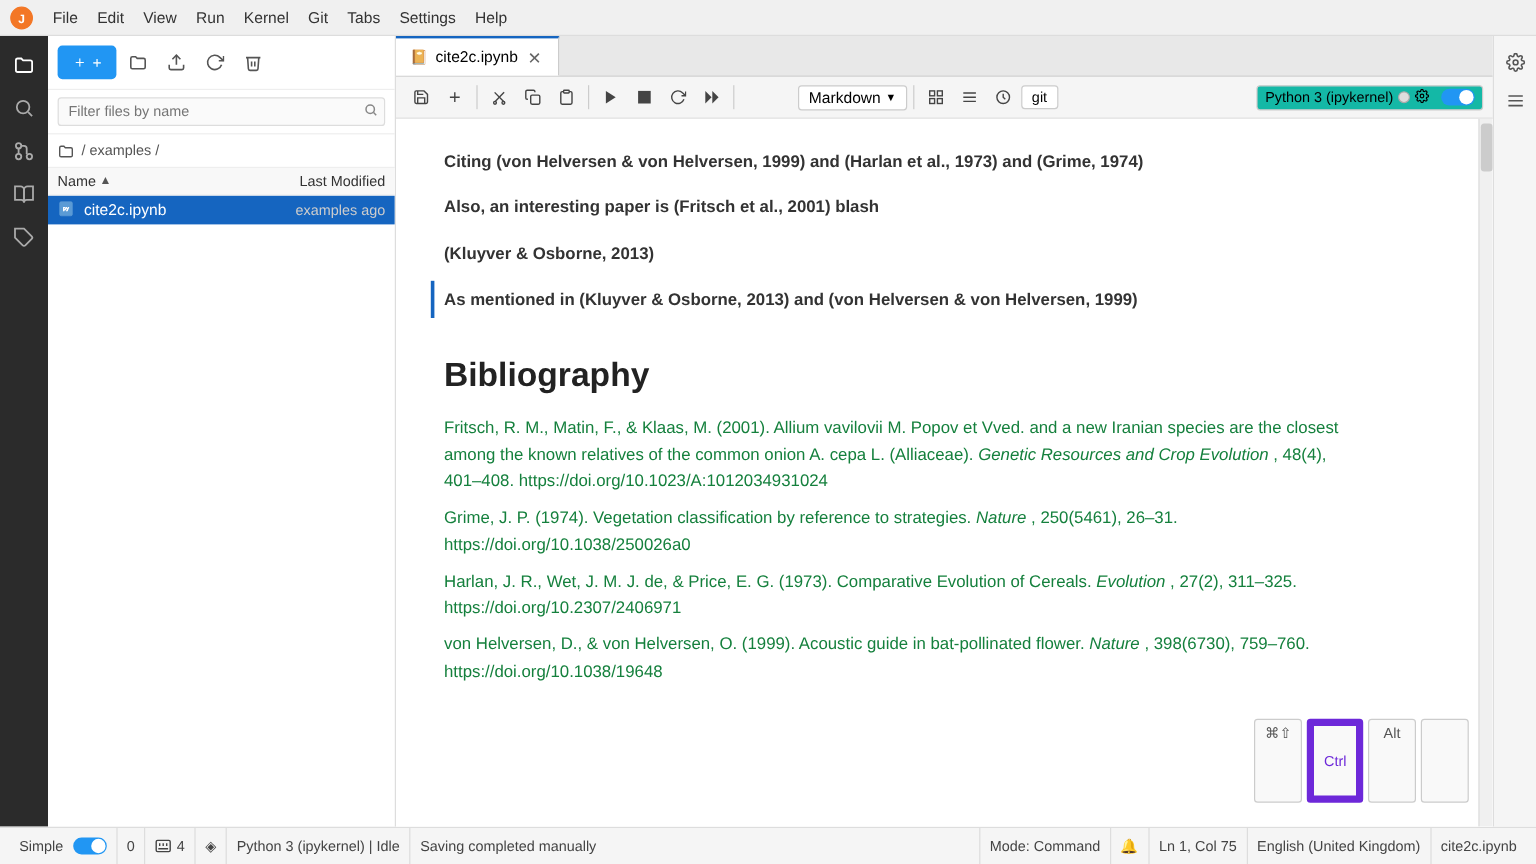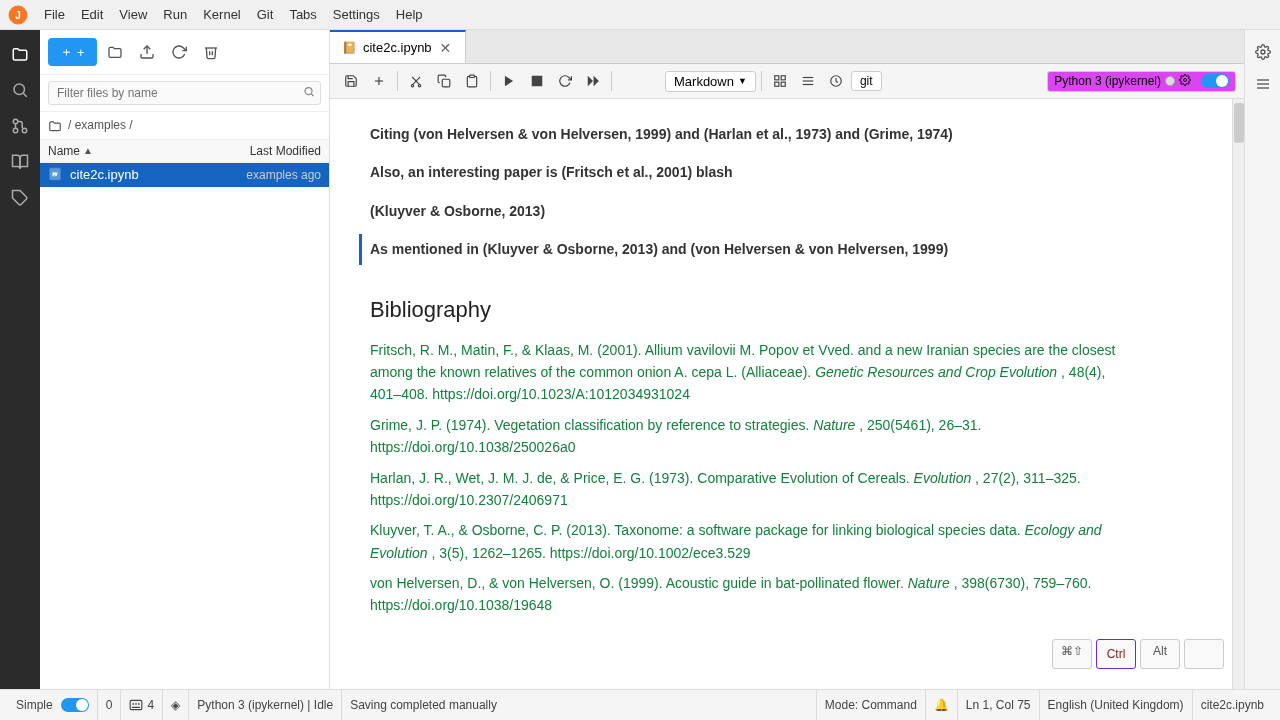--- a/index.html
+++ b/index.html
@@ -53,34 +53,34 @@
     
     .tab-bar { display: flex; align-items: stretch; background: #e8e8e8; border-bottom: 1px solid #ccc; min-height: 34px; }
     .tab { display: flex; align-items: center; padding: 0 12px; gap: 6px; background: #fff; border-right: 1px solid #ccc; cursor: pointer; font-size: 13px; min-width: 120px; border-top: 2px solid transparent; }
     .tab.active { background: #fff; border-top: 2px solid #1565C0; }
     .tab-close { background: none; border: none; cursor: pointer; color: #666; font-size: 14px; padding: 0 2px; line-height: 1; }
 
     
     .nb-toolbar { display: flex; align-items: center; padding: 4px 8px; background: #f5f5f5; border-bottom: 1px solid #ddd; gap: 2px; }
     .nb-btn { width: 26px; height: 26px; background: transparent; border: none; cursor: pointer; display: flex; align-items: center; justify-content: center; border-radius: 3px; font-size: 14px; color: #444; }
     .nb-divider { width: 1px; height: 20px; background: #ccc; margin: 0 3px; }
-    .kernel-select { padding: 2px 6px; border: 1px solid #ccc; border-radius: 3px; font-size: 12px; background: #d946ef; cursor: pointer; display: flex; align-items: center; gap: 4px; margin-left: auto; }
+    .kernel-select { padding: 2px 6px; border: 1px solid #ccc; border-radius: 3px; font-size: 12px; background: #14b8a6; cursor: pointer; display: flex; align-items: center; gap: 4px; margin-left: auto; }
     .kernel-circle { width: 10px; height: 10px; border-radius: 50%; background: #ddd; border: 1px solid #aaa; }
     .git-btn { padding: 2px 8px; border: 1px solid #ccc; border-radius: 3px; font-size: 12px; background: #fff; cursor: pointer; margin-right: 4px; }
 
     
     .nb-content { flex: 1; overflow-y: auto; background: #fff; padding: 20px 40px; position: relative; }
 
     
     .nb-cell { margin-bottom: 8px; padding: 4px 0; position: relative; }
     .nb-cell.active { border-left: 3px solid #1565C0; padding-left: 8px; margin-left: -11px; }
     .nb-text { font-size: 14px; color: #333; line-height: 1.6; max-width: 760px; font-weight: bold; }
 
     
-    .bib-title { font-size: 22px; font-weight: 400; color: #222; margin: 20px 0 16px 0; }
+    .bib-title { font-size: 28px; font-weight: 700; color: #222; margin: 20px 0 16px 0; }
     .bib-entry { font-size: 14px; color: #15803d; line-height: 1.6; margin-bottom: 8px; max-width: 760px; }
     .bib-entry em { font-style: italic; }
 
     
     .right-sidebar { width: 36px; background: #f5f5f5; border-left: 1px solid #ddd; display: flex; flex-direction: column; align-items: center; padding: 8px 0; gap: 4px; }
     .right-sidebar-icon { width: 28px; height: 28px; display: flex; align-items: center; justify-content: center; cursor: pointer; border-radius: 3px; color: #555; font-size: 14px; }
 
     
     .status-bar { height: 31px; background: #f5f5f5; border-top: 1px solid #ddd; display: flex; align-items: center; padding: 0 8px; font-size: 12px; color: #444; gap: 0; }
     .status-item { padding: 0 8px; border-right: 1px solid #ddd; height: 100%; display: flex; align-items: center; gap: 4px; white-space: nowrap; }
@@ -384,36 +384,31 @@
             <em>Nature</em>
             <span>, 250(5461), 26–31. https://doi.org/10.1038/250026a0</span>
           </p>
 
           <p class="bib-entry">
             <span>Harlan, J. R., Wet, J. M. J. de, &amp; Price, E. G. (1973). Comparative Evolution of Cereals.</span>
             <em>Evolution</em>
             <span>, 27(2), 311–325. https://doi.org/10.2307/2406971</span>
           </p>
 
-          <p class="bib-entry">
-            <span>Kluyver, T. A., &amp; Osborne, C. P. (2013). Taxonome: a software package for linking biological species data.</span>
-            <em>Ecology and Evolution</em>
-            <span>, 3(5), 1262–1265. https://doi.org/10.1002/ece3.529</span>
-          </p>
 
           <p class="bib-entry">
             <span>von Helversen, D., &amp; von Helversen, O. (1999). Acoustic guide in bat-pollinated flower.</span>
             <em>Nature</em>
             <span>, 398(6730), 759–760. https://doi.org/10.1038/19648</span>
           </p>
         </div>
 
         <div style="position:absolute; bottom: 20px; right: 20px; display:flex; gap:4px;">
           <div style="padding:4px 8px; border:1px solid #ccc; border-radius:3px; background:#f9f9f9; font-size:12px; color:#555; min-width:40px; text-align:center;">⌘⇧</div>
-          <div style="padding:7px 8px; border:1px solid #6d28d9; border-radius:3px; background:#f9f9f9; font-size:12px; color:#7f1d1d; min-width:40px; text-align:center;">Ctrl</div>
+          <div style="padding:22px 8px; border:6px solid #6d28d9; border-radius:3px; background:#f9f9f9; font-size:12px; color:#6d28d9; min-width:40px; text-align:center;">Ctrl</div>
           <div style="padding:4px 8px; border:1px solid #ccc; border-radius:3px; background:#f9f9f9; font-size:12px; color:#555; min-width:40px; text-align:center;">Alt</div>
           <div style="padding:4px 8px; border:1px solid #ccc; border-radius:3px; background:#f9f9f9; font-size:12px; color:#555; min-width:40px; text-align:center;"></div>
         </div>
 
         <div style="position:absolute; right:0; top:0; bottom:0; width:12px; background:#f0f0f0; border-left:1px solid #ddd;">
           <div style="width:10px; height:40px; background:#ccc; border-radius:3px; margin:2px 1px; position:absolute; top:2px;"></div>
         </div>
       </div>
     </div>
 

